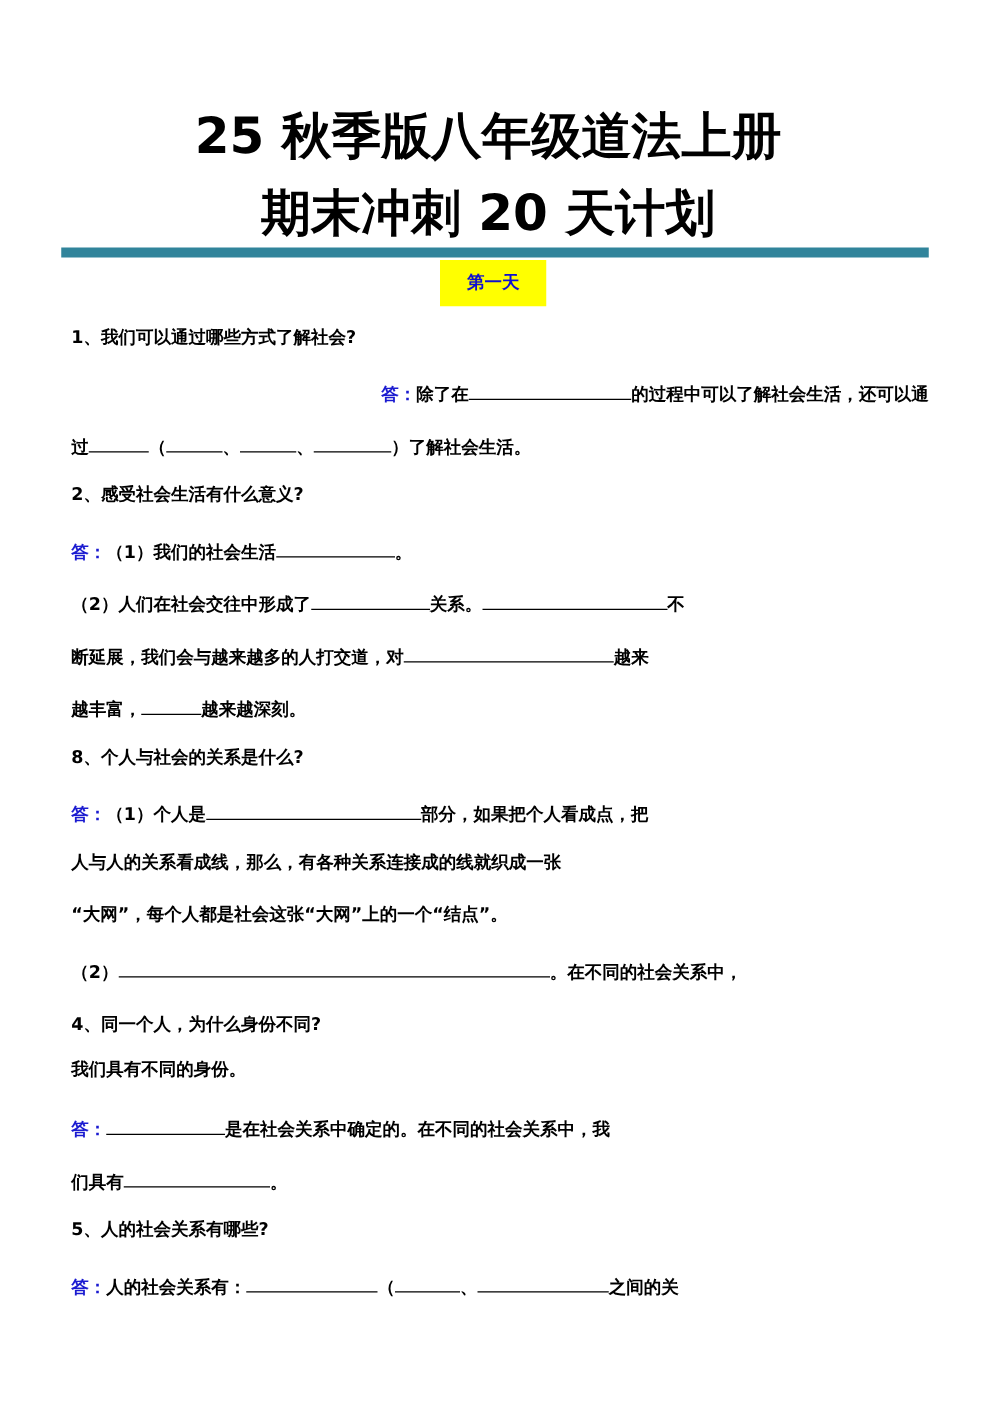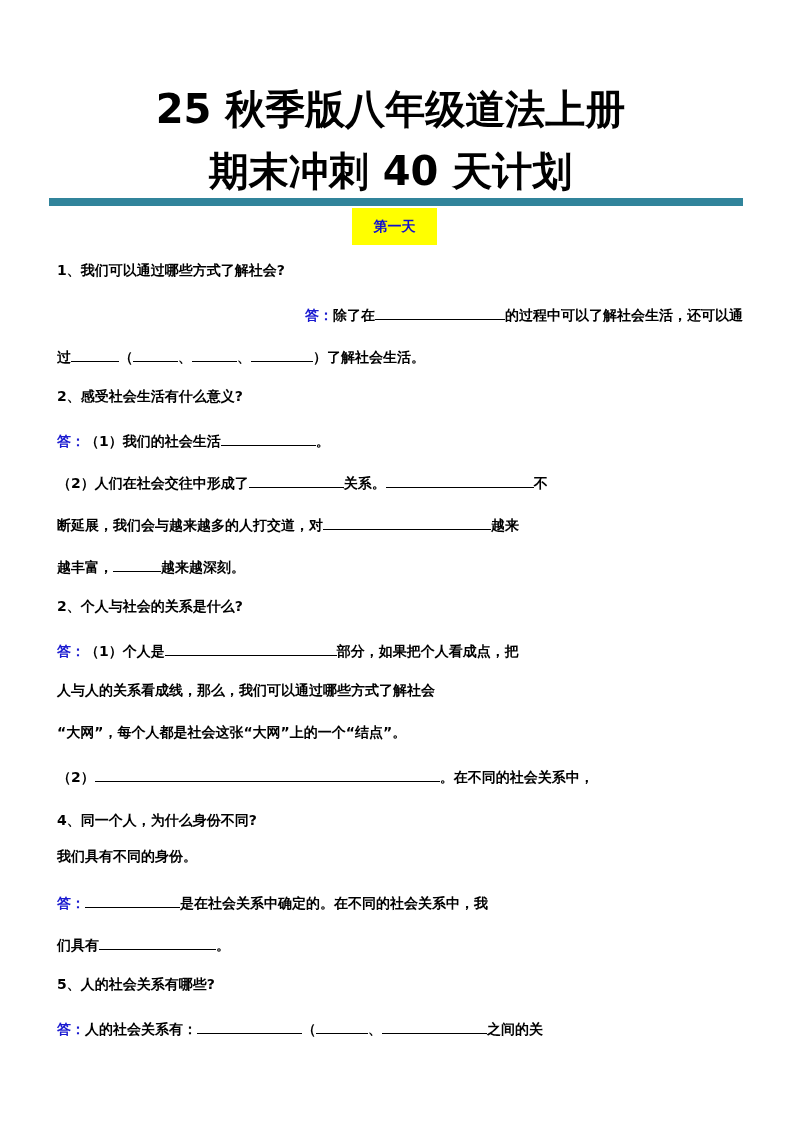--- a/index.html
+++ b/index.html
@@ -14,37 +14,37 @@
          font-weight: bold; font-size: 14px; line-height: 37px; text-align: center; }
   .line { position: absolute; left: 57px; right: 50px; font-size: 14px; font-weight: bold;
           line-height: 30px; white-space: nowrap; }
   .blank { display: inline-block; border-bottom: 1.5px solid #000; height: 22px; vertical-align: baseline; }
 </style>
 </head>
 <body>
 
 <div>
   <div class="title t1">25 秋季版八年级道法上册</div>
-  <div class="title t2">期末冲刺 40 天计划</div>
+  <div class="title t2">期末冲刺 20 天计划</div>
 </div>
 <div class="divider" style="background: rgb(49, 132, 155);"></div>
 <div class="day" style="background: rgb(255, 255, 0); color: rgb(16, 16, 208);">第一天</div>
 
 <div id="content">
     <div class="line" style="top: 255px;">1、我们可以通过哪些方式了解社会?</div>
     <div class="line" style="top: 297px; text-align: right;"><span style="color: rgb(26, 26, 208);">答：</span><span>除了在</span><span class="blank" style="width: 130px;"></span><span>的过程中可以了解社会生活，还可以通</span></div>
     <div class="line" style="top: 339px;"><span>过</span><span class="blank" style="width: 48px;"></span><span>（</span><span class="blank" style="width: 45px;"></span><span>、</span><span class="blank" style="width: 45px;"></span><span>、</span><span class="blank" style="width: 62px;"></span><span>）了解社会生活。</span></div>
     <div class="line" style="top: 381px;">2、感受社会生活有什么意义?</div>
     <div class="line" style="top: 423px;"><span style="color: rgb(26, 26, 208);">答：</span><span>（1）我们的社会生活</span><span class="blank" style="width: 95px;"></span><span>。</span></div>
     <div class="line" style="top: 465px;"><span>（2）人们在社会交往中形成了</span><span class="blank" style="width: 95px;"></span><span>关系。</span><span class="blank" style="width: 148px;"></span><span>不</span></div>
     <div class="line" style="top: 507px;"><span>断延展，我们会与越来越多的人打交道，对</span><span class="blank" style="width: 168px;"></span><span>越来</span></div>
     <div class="line" style="top: 549px;"><span>越丰富，</span><span class="blank" style="width: 48px;"></span><span>越来越深刻。</span></div>
-    <div class="line" style="top: 591px;">2、个人与社会的关系是什么?</div>
+    <div class="line" style="top: 591px;">8、个人与社会的关系是什么?</div>
     <div class="line" style="top: 633px;"><span style="color: rgb(26, 26, 208);">答：</span><span>（1）个人是</span><span class="blank" style="width: 172px;"></span><span>部分，如果把个人看成点，把</span></div>
-    <div class="line" style="top: 675px;"><span>人与人的关系看成线，那么，我们可以通过哪些方式了解社会</span></div>
+    <div class="line" style="top: 675px;"><span>人与人的关系看成线，那么，有各种关系连接成的线就织成一张</span></div>
     <div class="line" style="top: 717px;"><span>“大网”，每个人都是社会这张“大网”上的一个“结点”。</span></div>
     <div class="line" style="top: 759px;"><span>（2）</span><span class="blank" style="width: 345px;"></span><span>。在不同的社会关系中，</span></div>
     <div class="line" style="top: 801px; margin-top: 40px;"><span>我们具有不同的身份。</span></div>
     <div class="line" style="top: 805px;">4、同一个人，为什么身份不同?</div>
     <div class="line" style="top: 885px;"><span style="color: rgb(26, 26, 208);">答：</span><span class="blank" style="width: 95px;"></span><span>是在社会关系中确定的。在不同的社会关系中，我</span></div>
     <div class="line" style="top: 927px;"><span>们具有</span><span class="blank" style="width: 117px;"></span><span>。</span></div>
     <div class="line" style="top: 969px;">5、人的社会关系有哪些?</div>
     <div class="line" style="top: 1011px;"><span style="color: rgb(26, 26, 208);">答：</span><span>人的社会关系有：</span><span class="blank" style="width: 105px;"></span><span>（</span><span class="blank" style="width: 52px;"></span><span>、</span><span class="blank" style="width: 105px;"></span><span>之间的关</span></div>
   </div>
 

